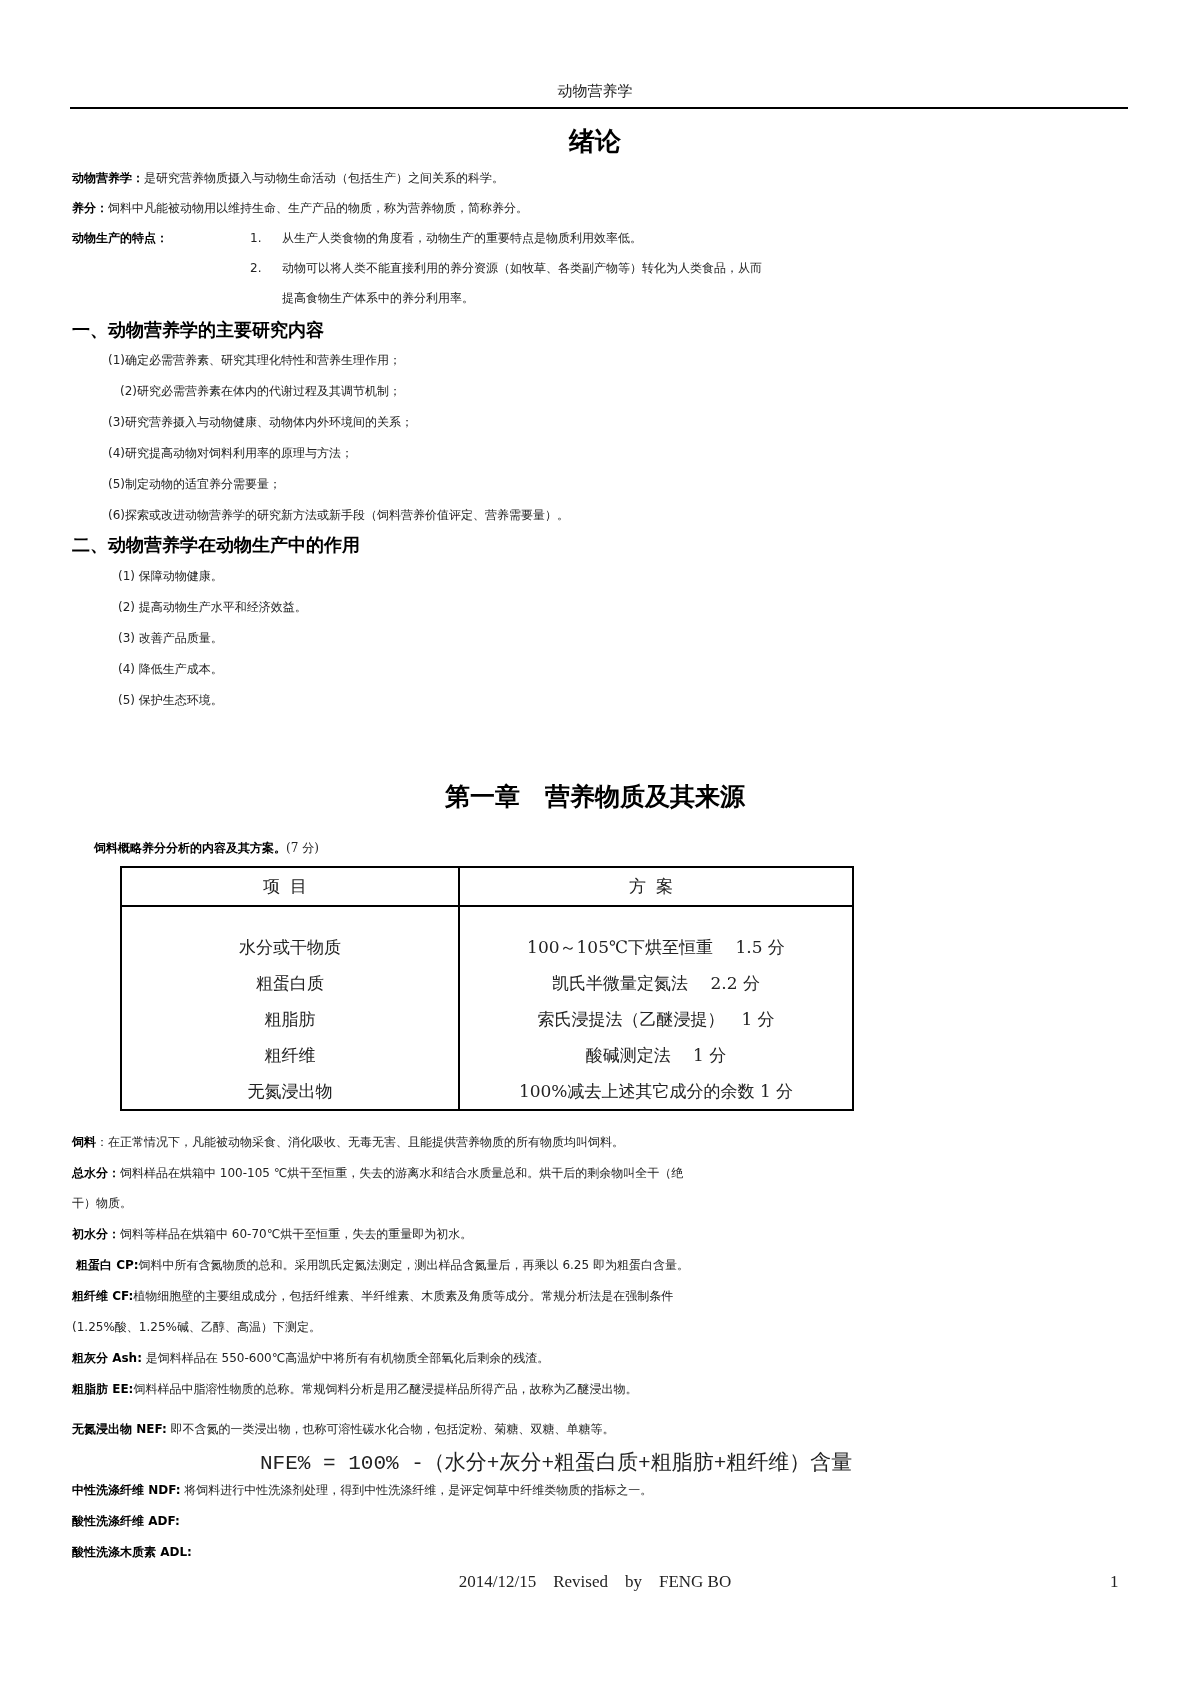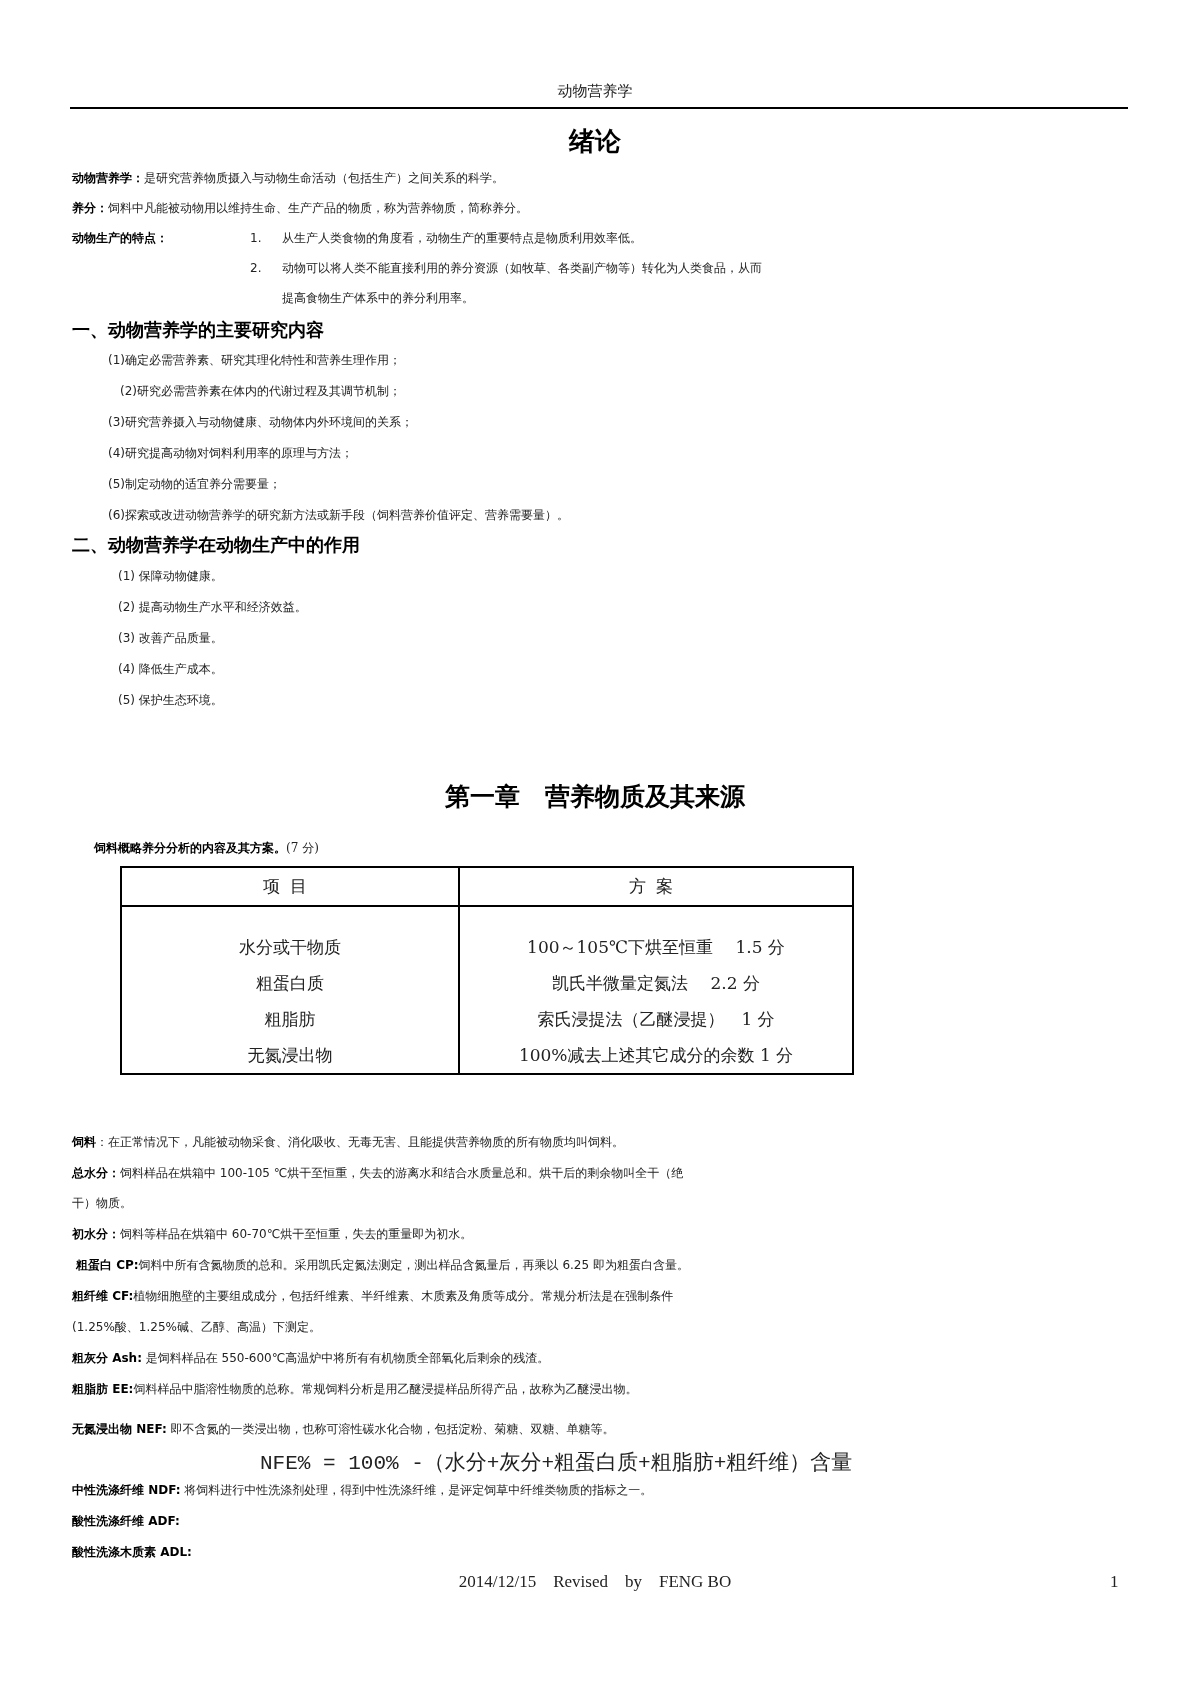--- a/index.html
+++ b/index.html
@@ -85,20 +85,24 @@
       <td>100～105℃下烘至恒重　 1.5 分</td>
     </tr>
     <tr>
       <td class="c1">粗蛋白质</td>
       <td>凯氏半微量定氮法　 2.2 分</td>
     </tr>
     <tr>
       <td class="c1">粗脂肪</td>
       <td>索氏浸提法（乙醚浸提）　1 分</td>
     </tr>
+    <tr>
+      <td class="c1">粗纤维</td>
+      <td>酸碱测定法　 1 分</td>
+    </tr>
     <tr class="last">
       <td class="c1">无氮浸出物</td>
       <td>100%减去上述其它成分的余数 1 分</td>
     </tr>
   </tbody>
 </table>
 
 <div class="abs line" style="left:72px; top:1130px;">
   <span class="b">饲料</span><span>：在正常情况下，凡能被动物采食、消化吸收、无毒无害、且能提供营养物质的所有物质均叫饲料。</span>
 </div>

